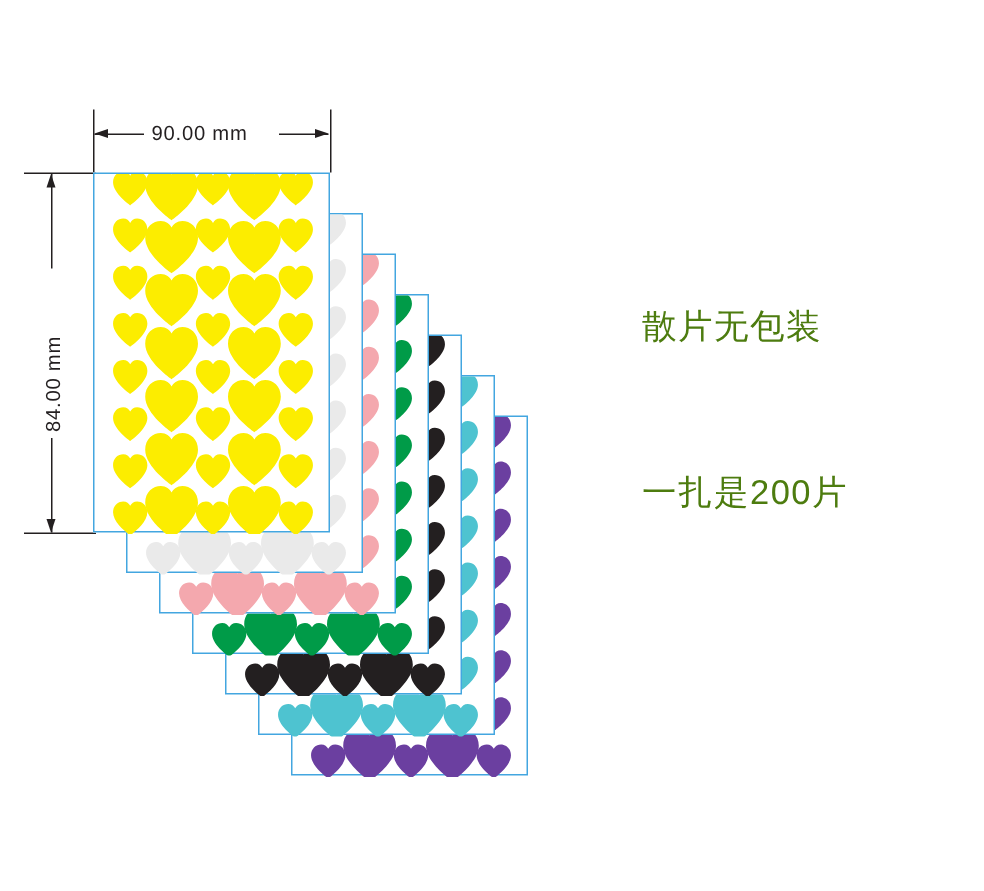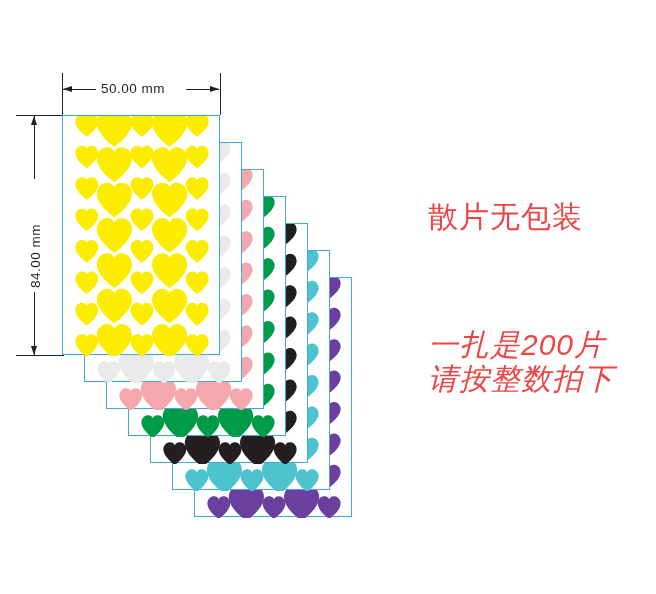--- a/index.html
+++ b/index.html
@@ -58,23 +58,23 @@
     position:absolute;
     box-sizing:border-box;
     background:#ffffff;
     border:1.3px solid #43a6e0;
   }
   .sheet svg{display:block;}
 
   
   .copy-block{
     position:absolute;
-    color:#ef4444;
+    color:#4d7c0f;
     font-family:"Liberation Sans","DejaVu Sans",sans-serif;
-    font-size:30px;
+    font-size:23px;
     line-height:34px;
     letter-spacing:1px;
     white-space:nowrap;
   }
   .copy-line{display:block;}
 </style>
 </head>
 <body>
 
 <div id="stage">
@@ -910,35 +910,34 @@
 
   <div>
 
     <div class="ext-line" style="left:62px;  top:73px; height:42px;"></div>
     <div class="ext-line" style="left:220px; top:73px; height:42px;"></div>
 
     <div class="dim-line dim-h-line" style="left:63px;  top:89px; width:33px;"></div>
     <div class="dim-line dim-h-line" style="left:186px; top:89px; width:33px;"></div>
     <div class="arrow arrow-left" style="left:63px;  top:85.5px;"></div>
     <div class="arrow arrow-right" style="left:210px; top:85.5px;"></div>
-    <div class="dim-label" style="left:101px; top:81px;">50.00 mm</div>
+    <div class="dim-label" style="left:101px; top:81px;">90.00 mm</div>
   </div>
 
   <div>
     <div class="ext-line-h" style="left:16px; top:115px; width:48px;"></div>
     <div class="ext-line-h" style="left:16px; top:355px; width:48px;"></div>
     <div class="dim-line dim-v-line" style="left:34px; top:116px; height:63px;"></div>
     <div class="dim-line dim-v-line" style="left:34px; top:292px; height:63px;"></div>
     <div class="arrow arrow-up" style="left:30.5px; top:116px;"></div>
     <div class="arrow arrow-down" style="left:30.5px; top:346px;"></div>
     <div class="dim-label dim-label-v" style="left:28px; top:288px;">84.00 mm</div>
   </div>
 
   <div class="copy-block" style="left:428px; top:200px;">
     <span class="copy-line">散片无包装</span>
   </div>
 
-  <div class="copy-block" style="left:428px; top:328px;font-style:italic;">
+  <div class="copy-block" style="left:428px; top:311px;">
     <span class="copy-line">一扎是200片</span>
-    <span class="copy-line">请按整数拍下</span>
   </div>
 
 </div>
 
 </body></html>

